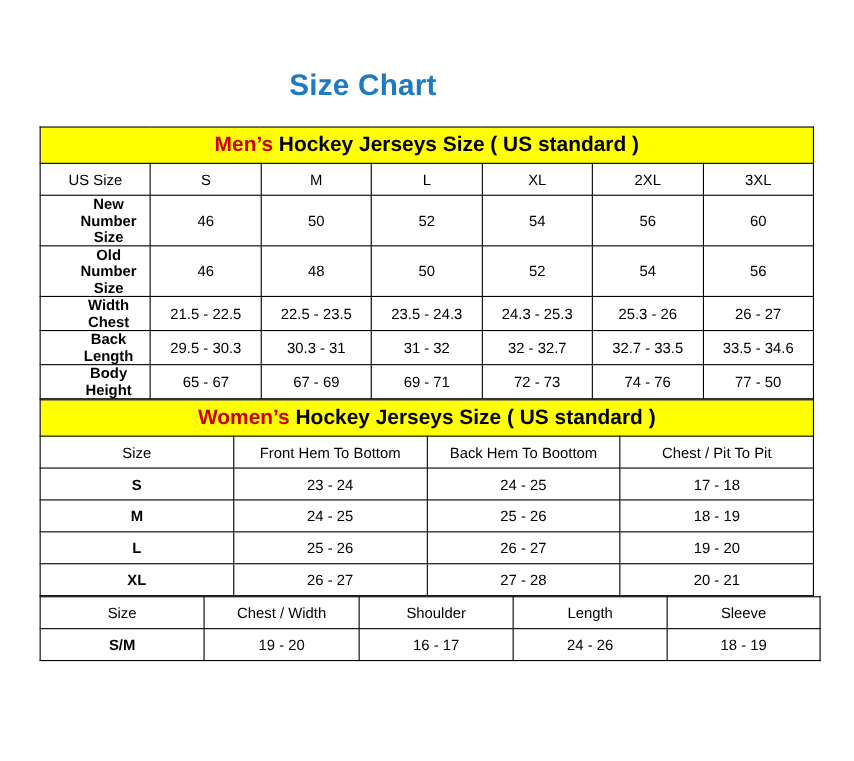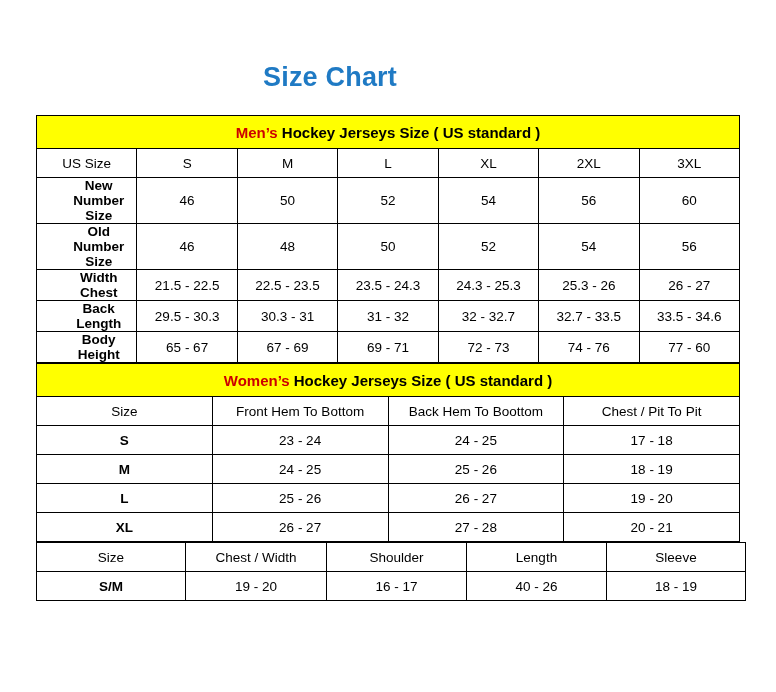--- a/index.html
+++ b/index.html
@@ -40,21 +40,21 @@
     text-align: center;
     font-size: 13.5px;
     font-weight: normal;
     padding: 0;
     height: 28px;
     vertical-align: middle;
   }
   .banner td {
     background: #ffff00;
     font-weight: bold;
-    font-size: 15px;
+    font-size: 19px;
     height: 32px;
   }
   .banner .accent {
     color: #cc0000;
   }
   .hdr td {
     font-weight: normal;
     margin-top: 13px;
   }
   .rowlabel {
@@ -124,21 +124,21 @@
         <td>32.7 - 33.5</td>
         <td>33.5 - 34.6</td>
       </tr>
       <tr>
         <td class="rowlabel">Body Height</td>
         <td>65 - 67</td>
         <td>67 - 69</td>
         <td>69 - 71</td>
         <td>72 - 73</td>
         <td>74 - 76</td>
-        <td>77 - 60</td>
+        <td>77 - 50</td>
       </tr>
     </tbody>
       </table>
 
     <table>
       <tbody>
           <tr class="banner">
         <td colspan="4"><span class="accent">Women’s</span><span> Hockey Jerseys Size ( US standard )</span></td>
       </tr>
       <tr class="hdr">
@@ -180,20 +180,20 @@
         <td style="width:148px">Size</td>
         <td style="width:140px">Chest / Width</td>
         <td style="width:139px">Shoulder</td>
         <td style="width:139px">Length</td>
         <td style="width:138px">Sleeve</td>
       </tr>
       <tr>
         <td class="sizecol">S/M</td>
         <td>19 - 20</td>
         <td>16 - 17</td>
-        <td>40 - 26</td>
+        <td>24 - 26</td>
         <td>18 - 19</td>
       </tr>
     </tbody>
       </table>
 
   </div>
 </div>
 
 </body></html>

